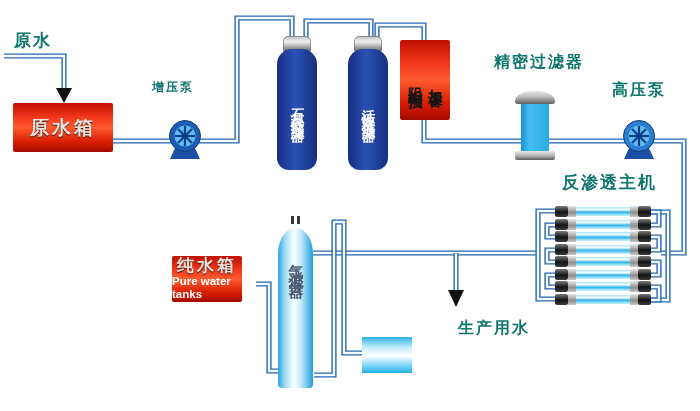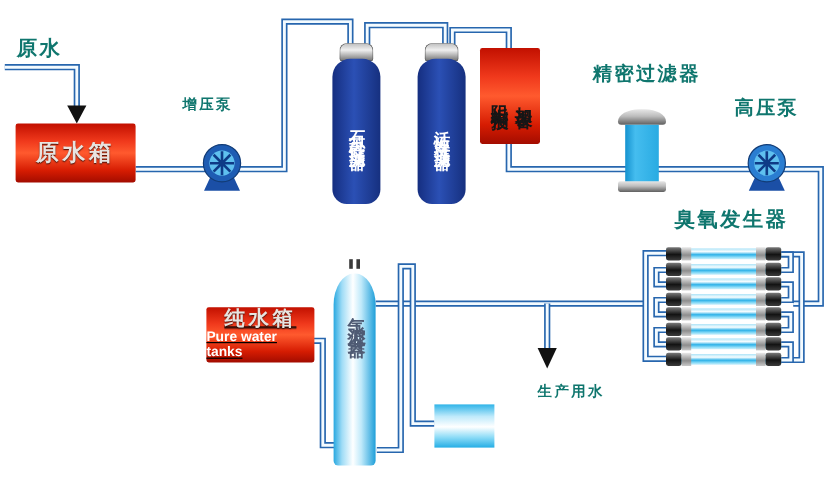--- a/index.html
+++ b/index.html
@@ -122,22 +122,22 @@
       <path class="pipe core" d="M 256,284 H 269 V 371 H 280"></path>
 
     <polygon class="arrowhead" points="56,88 72,88 64,103"></polygon>
     <polygon class="arrowhead" points="448,290 464,290 456,307"></polygon>
   </svg>
 
   <div class="lbl" style="left:14px;top:29px;font-size:17px;">原水</div>
   <div class="lbl" style="left:152px;top:79px;font-size:12px;">增压泵</div>
   <div class="lbl" style="left:494px;top:52px;font-size:16px;">精密过滤器</div>
   <div class="lbl" style="left:612px;top:80px;font-size:16px;text-align:center;">高压泵</div>
-  <div class="lbl" style="left:562px;top:171px;font-size:17px;">臭氧发生器</div>
-  <div class="lbl" style="left:448px;top:318px;font-size:12px;">生产用水</div>
+  <div class="lbl" style="left:562px;top:171px;font-size:17px;">反渗透主机</div>
+  <div class="lbl" style="left:458px;top:318px;font-size:16px;">生产用水</div>
 
   <div class="redbox" style="left:13px;top:103px;width:100px;height:49px;">
     <div class="cn" style="font-size:19px;">原水箱</div>
   </div>
 
   <svg class="pump" style="left:163px;top:117px;" width="44" height="44" viewBox="0 0 44 44">
     <path d="M 7,42 L 13,29 H 31 L 37,42 Z" fill="#1b4fa6"></path>
     <circle cx="22" cy="19" r="15.5" fill="#1e5cb3" stroke="#123c77" stroke-width="1"></circle>
     <circle cx="22" cy="19" r="10.5" fill="#5fc0ef"></circle>
     <g stroke="#0e3a86" stroke-width="2.2">
@@ -225,21 +225,21 @@
         <div class="capR"></div>
       </div>
       <div class="tube" style="left: 555px; top: 295px; width: 96px; height: 9px;">
         <div class="capL"></div>
         <div class="ringL"></div>
         <div class="ringR"></div>
         <div class="capR"></div>
       </div>
     </div>
 
-  <div class="redbox" style="left:172px;top:256px;width:90px;height:46px;text-decoration:underline;">
+  <div class="redbox" style="left:172px;top:256px;width:70px;height:46px;">
     <div class="cn" style="font-size:17px;">纯水箱</div>
     <div class="en" style="font-size:11.5px;">Pure water tanks</div>
   </div>
 
   <div class="ventbar" style="left:291px;top:216px;"></div>
   <div class="ventbar" style="left:297px;top:216px;"></div>
   <div id="mixer" style="left:278px;top:228px;width:35px;height:160px;">
     <div class="vtext">气水混合器</div>
   </div>
 

